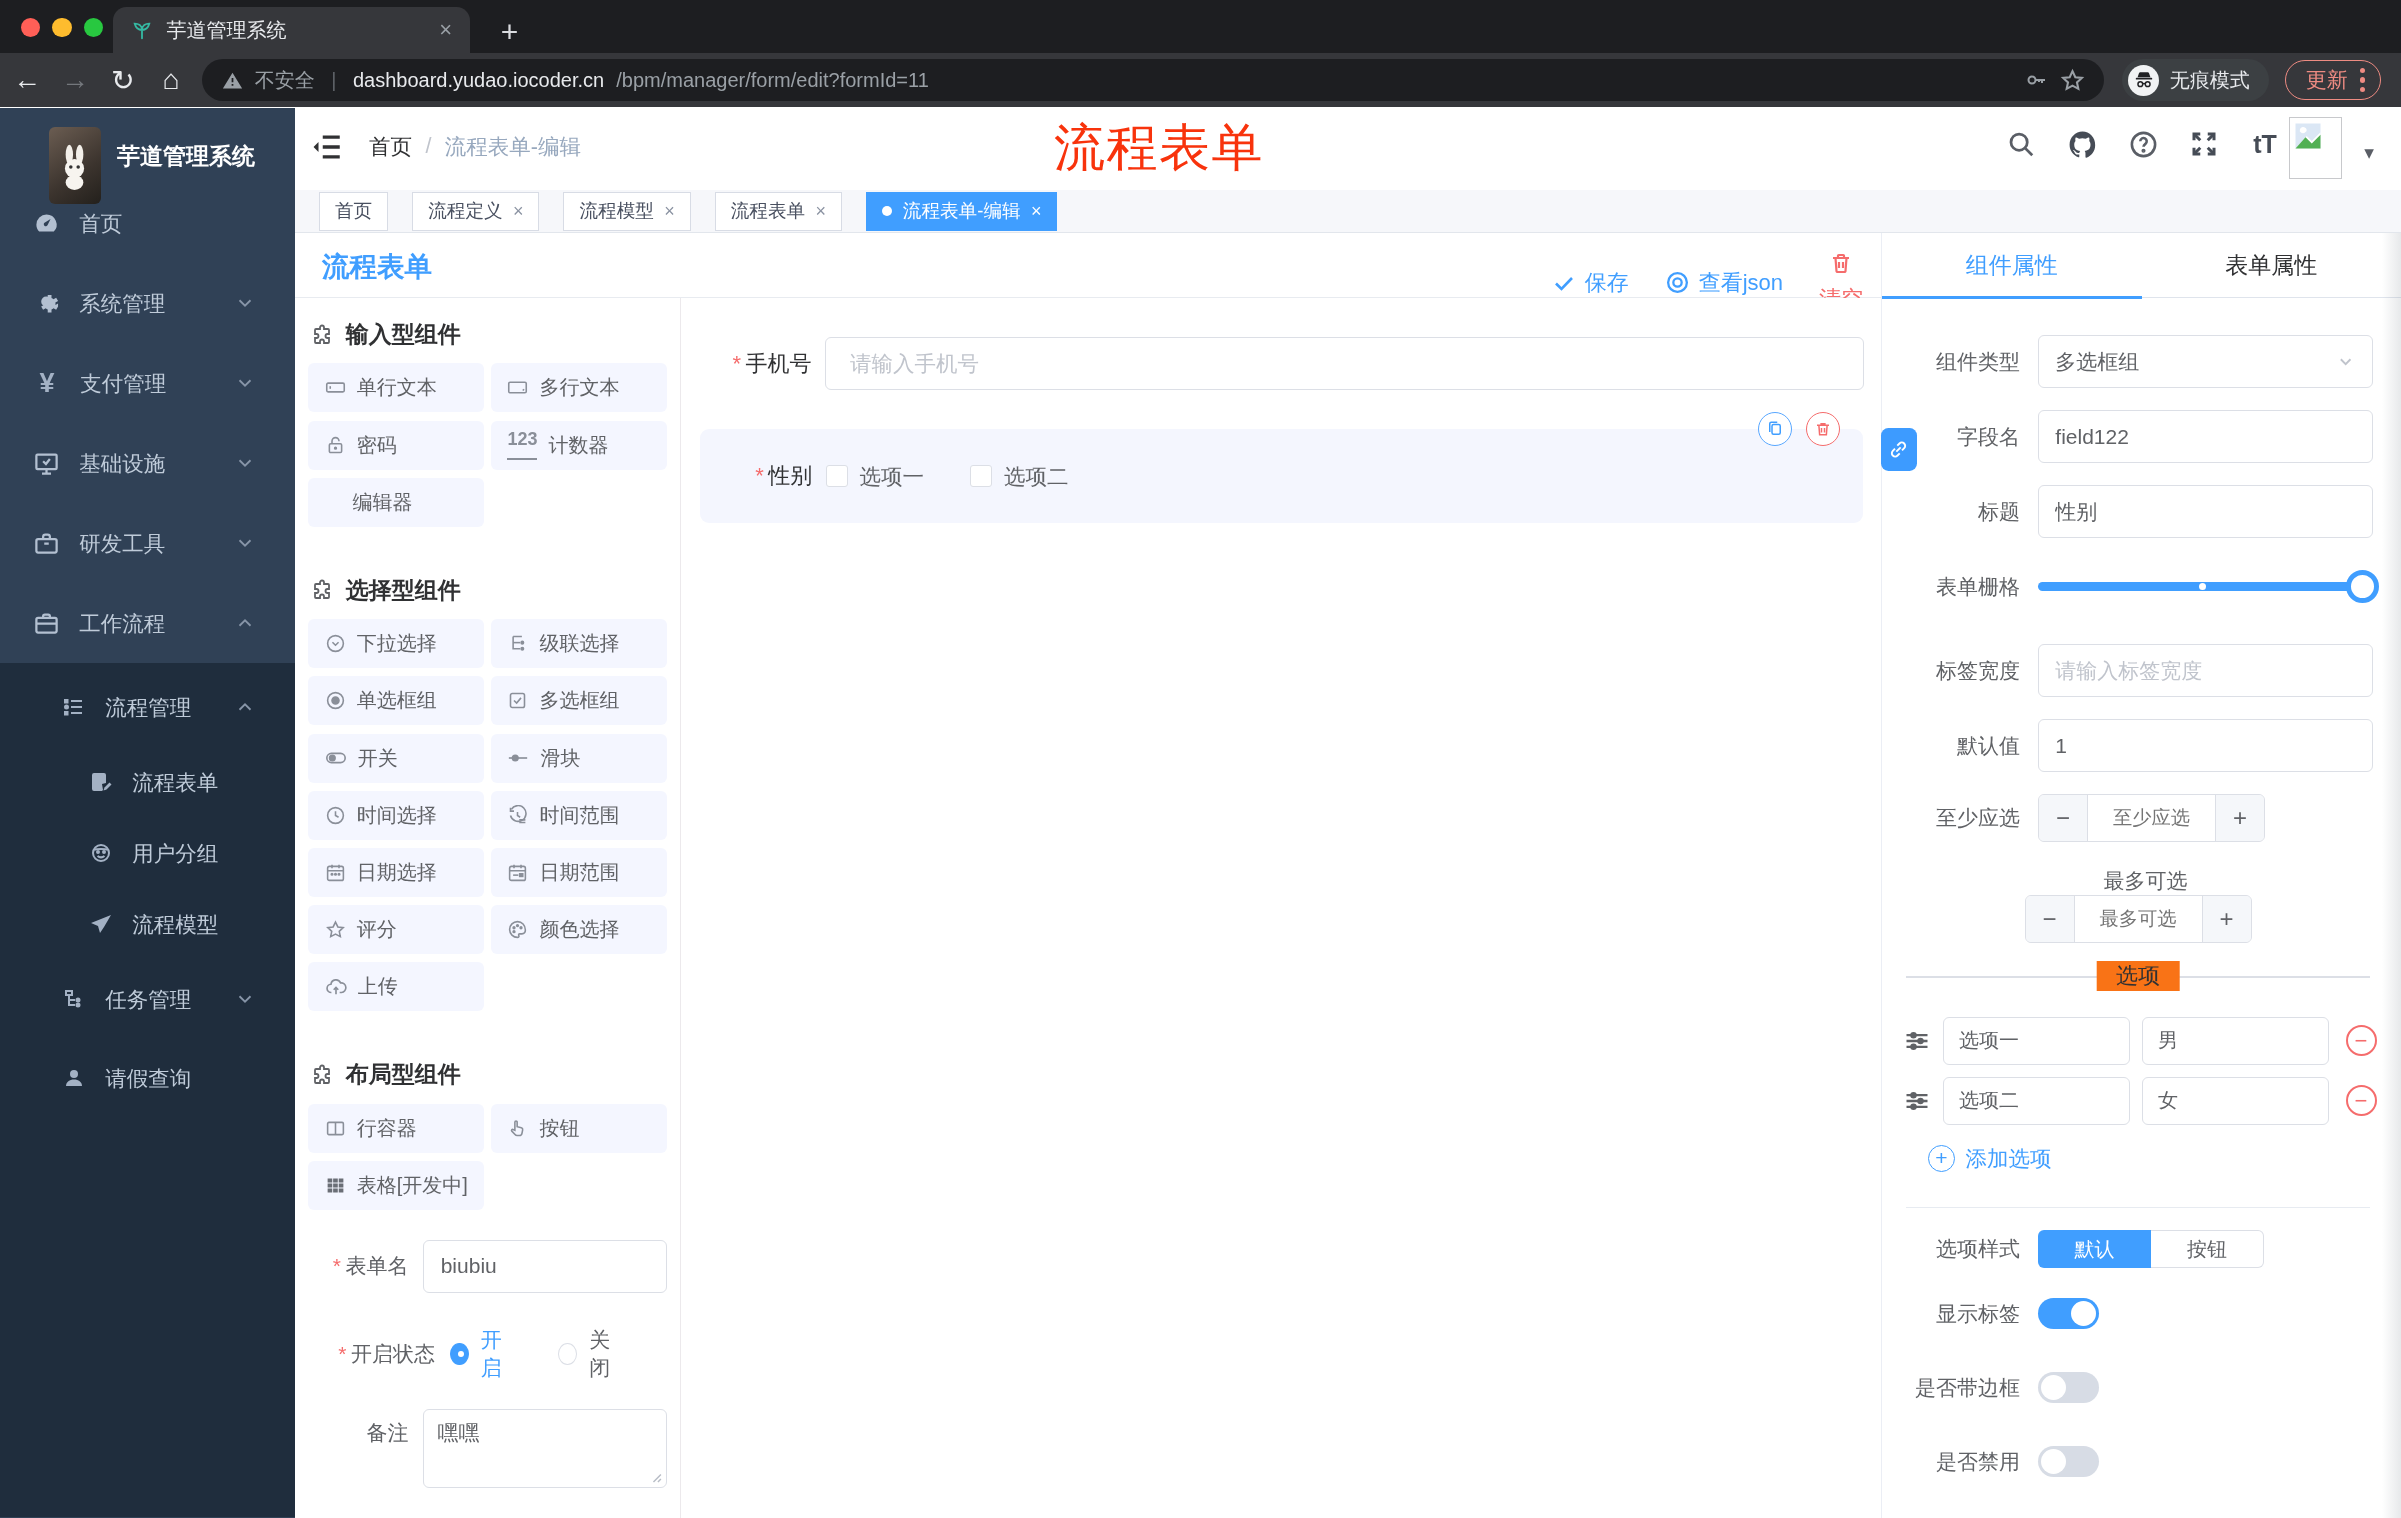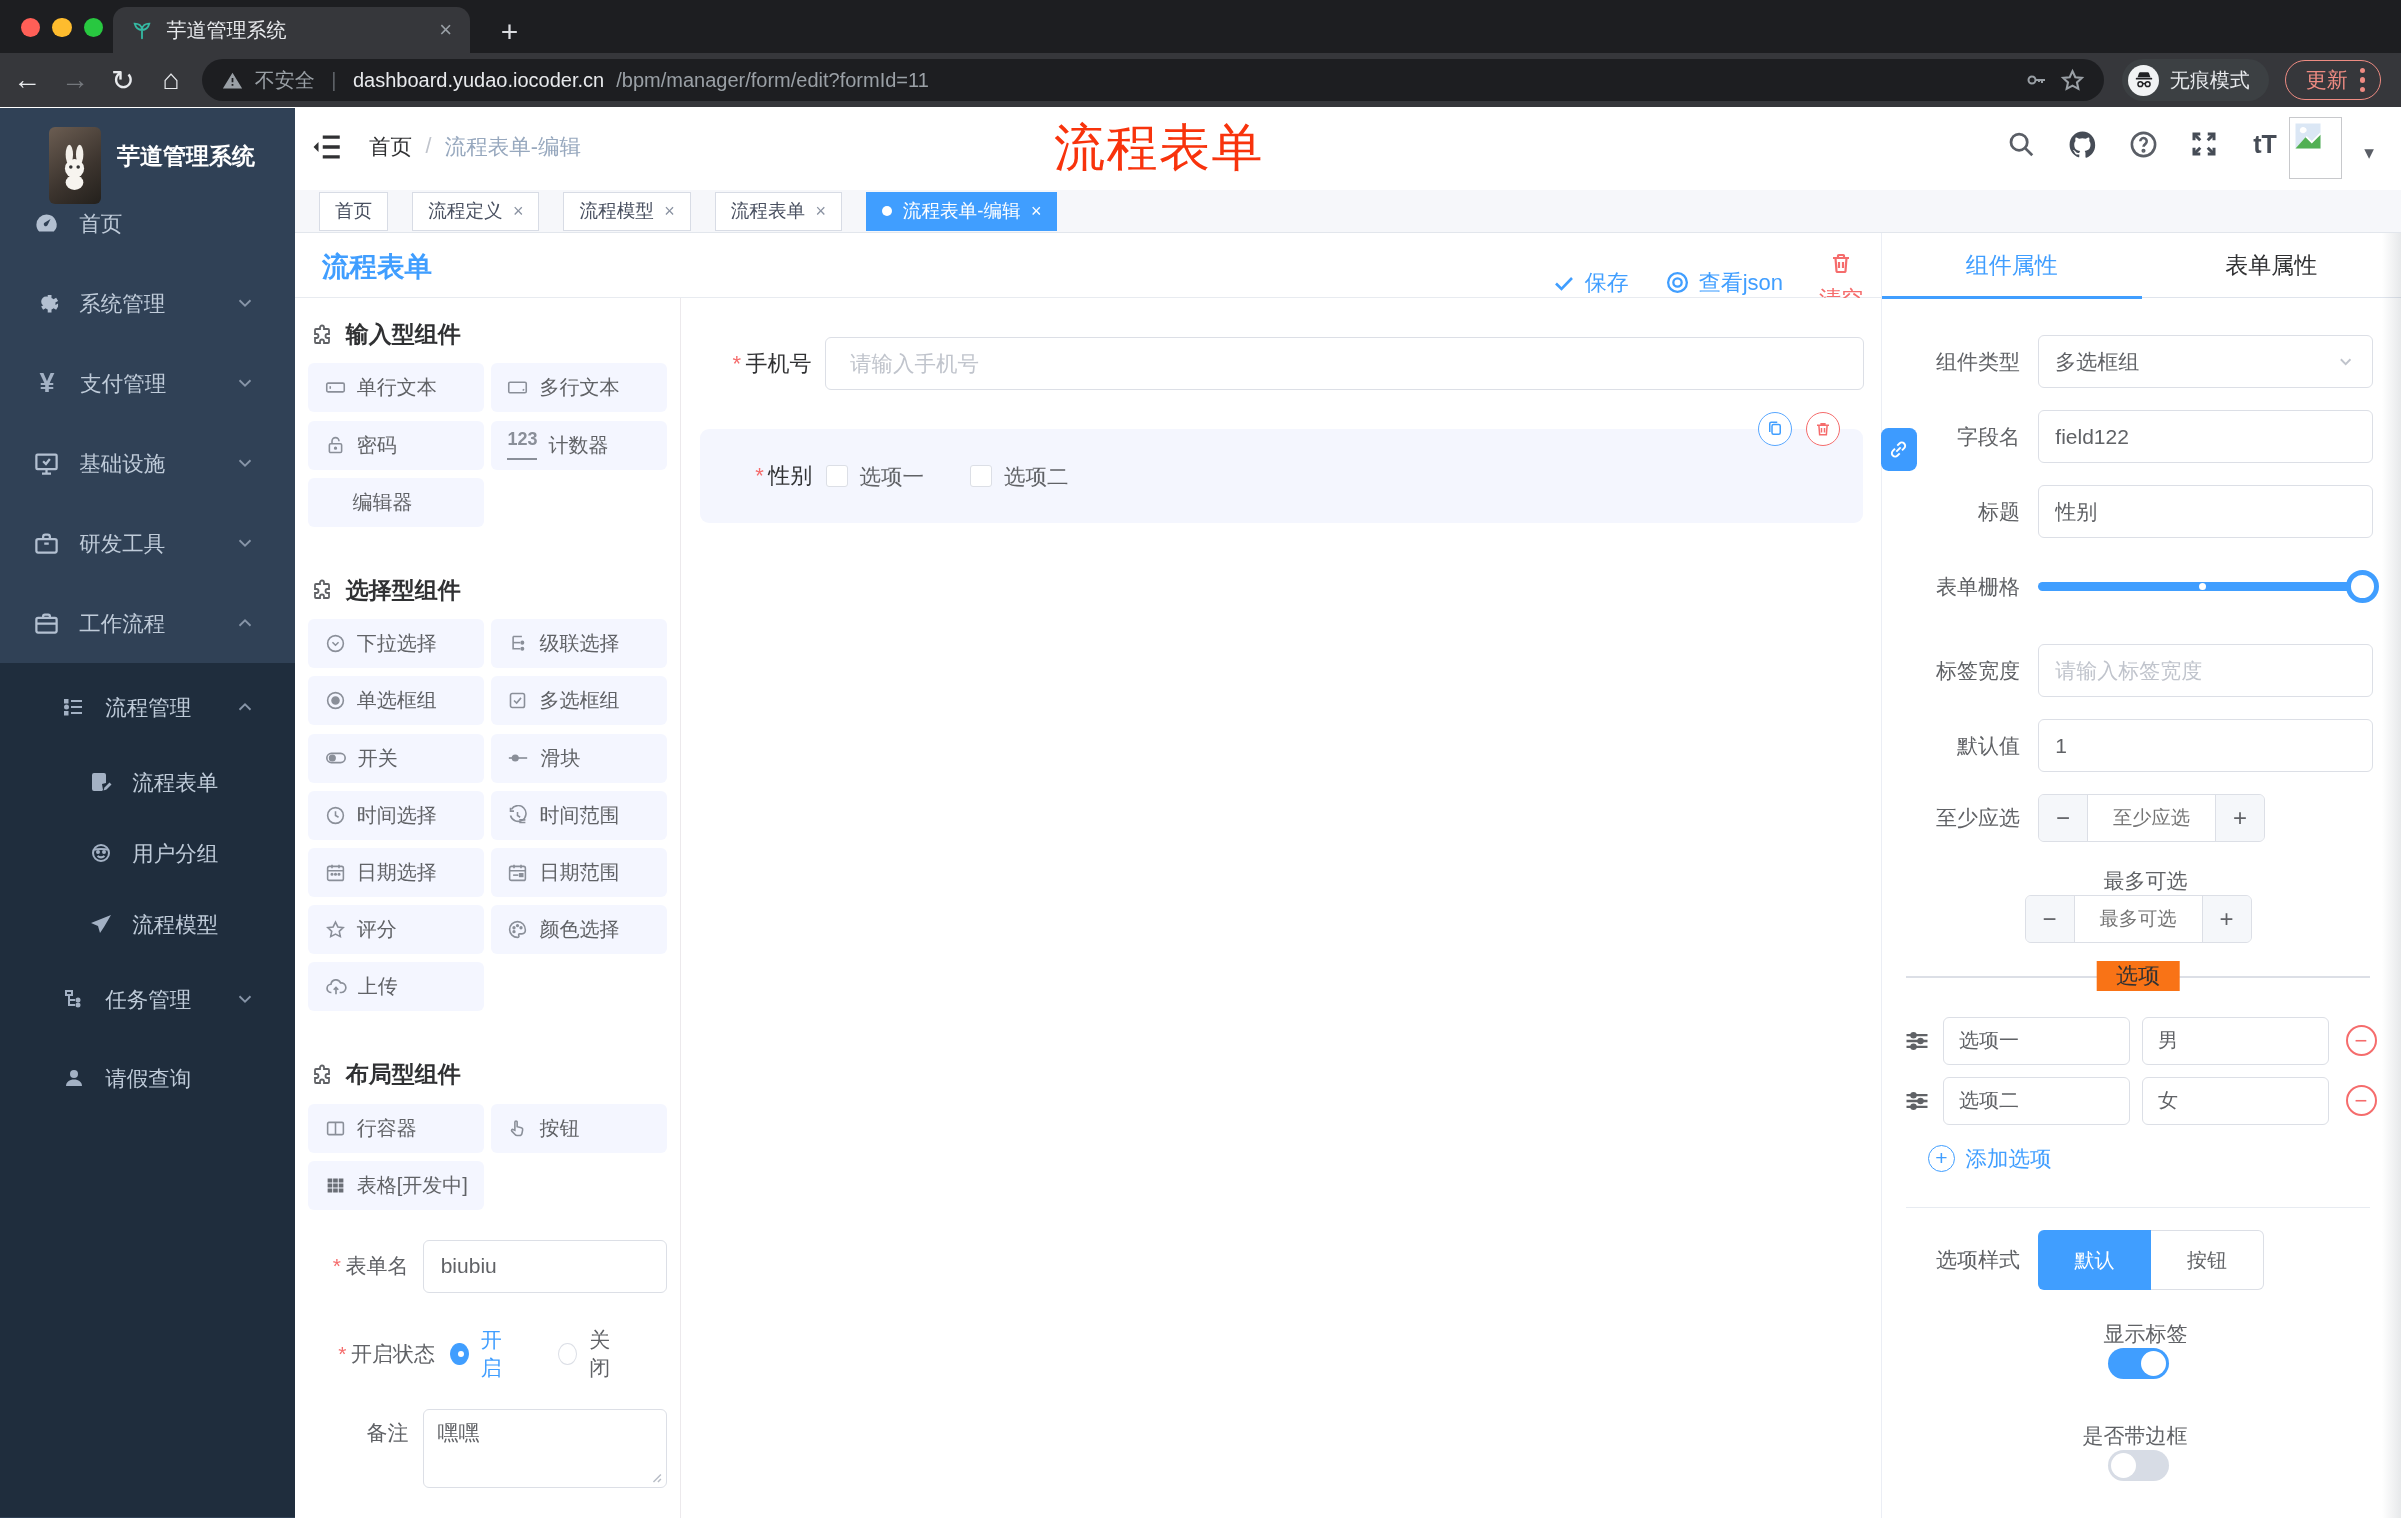--- a/index.html
+++ b/index.html
@@ -146,24 +146,24 @@
   .divider .dtext { position:absolute; left:50%; top:-15px; transform:translateX(-50%); background:#f97316; padding:0 19.3px; font-size:22px; color:#303133; white-space:nowrap; }
   .optrow { display:flex; align-items:center; gap:12px; margin-bottom:12px; }
   .dragic { color:#606266; flex:0 0 auto; }
   .optin { width:187px; height:48px; border:1.5px solid #dcdfe6; border-radius:6px; font-size:20px; color:#606266; padding:0 15px; outline:none; font-family:inherit; }
   .remop { width:31px; height:31px; border-radius:50%; border:2.2px solid #f56c6c; color:#f56c6c; display:flex; align-items:center; justify-content:center; font-size:22px; margin-left:4.5px; flex:0 0 auto; }
   .addopt { display:flex; align-items:center; gap:10.4px; color:#409eff; font-size:21.5px; margin:19.3px 0 0 25px; }
   .addcirc { width:27px; height:27px; border-radius:50%; border:1.5px solid #409eff; display:flex; align-items:center; justify-content:center; font-size:21px; }
   .hr2 { height:1.5px; background:#e7ebf1; margin:34px 3px 22px 3px; }
   .segrow { margin-bottom:30px; }
   .segment { display:flex; }
-  .seg { width:113px; height:60px; display:flex; align-items:center; justify-content:center; font-size:20px; }
+  .seg { width:113px; height:38px; display:flex; align-items:center; justify-content:center; font-size:20px; }
   .seg.on { background:#409eff; color:#fff; border-radius:6px 0 0 6px; }
   .seg.off { background:#fff; color:#606266; border:1.5px solid #dcdfe6; border-left:none; border-radius:0 6px 6px 0; }
-  .swrow { margin-bottom:43px;flex-direction:column; }
+  .swrow { margin-bottom:43px; }
   .switch { width:61px; height:31px; border-radius:15.6px; position:relative; }
   .switch.on { background:#409eff; }
   .switch.off { background:#d7dce5; }
   .knob { position:absolute; top:3px; width:25px; height:25px; border-radius:50%; background:#fff; }
   .switch.on .knob { right:3px; } .switch.off .knob { left:3px; }
 </style>
 </head>
 <body>
 
 <div class="tabstrip">

